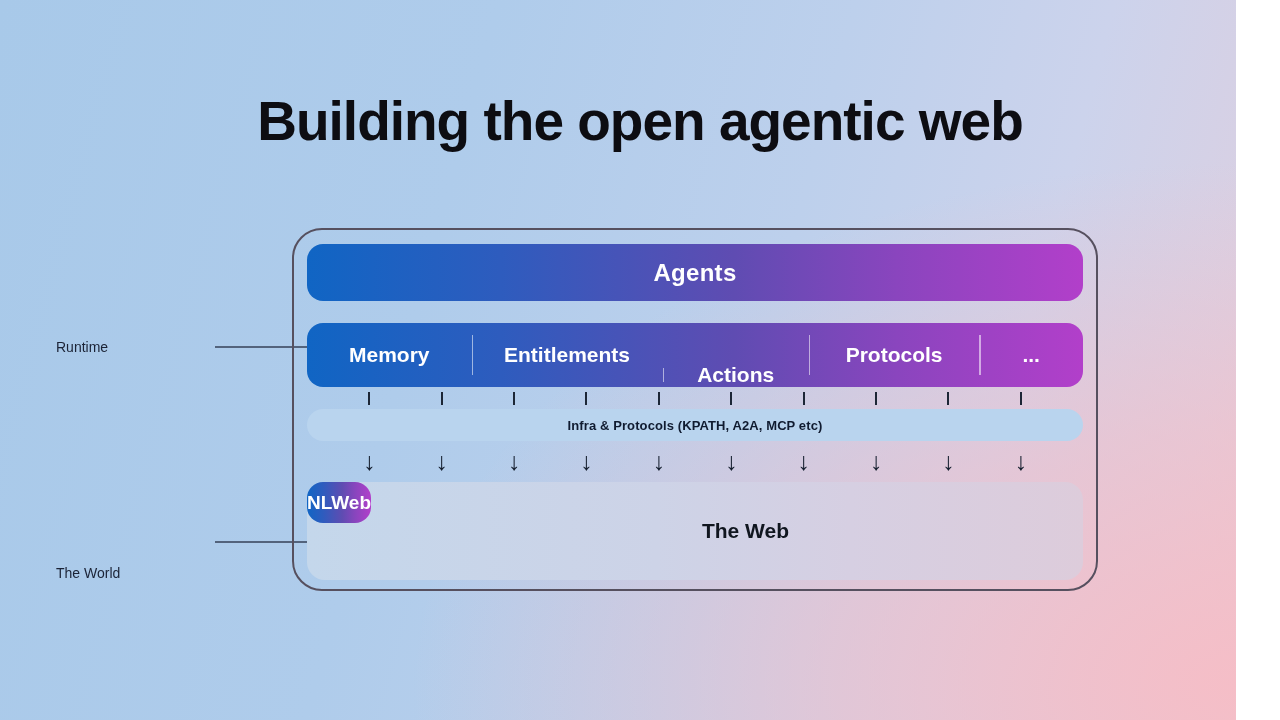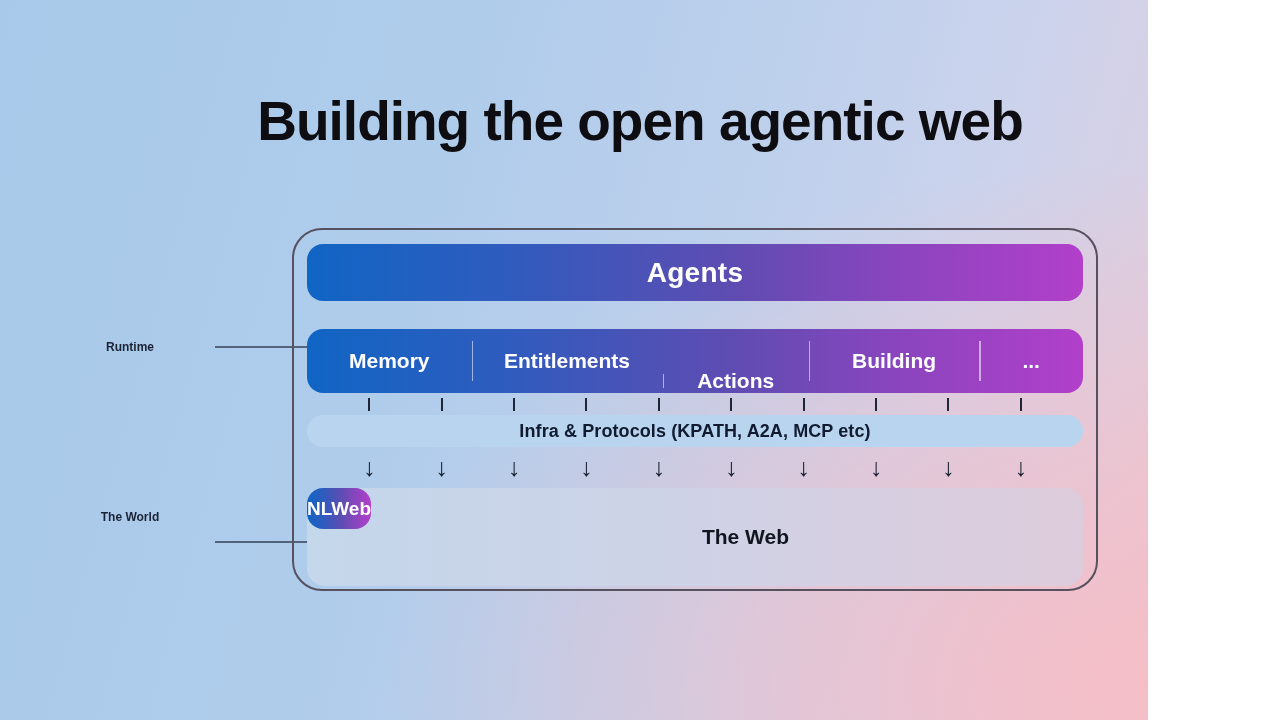--- a/index.html
+++ b/index.html
@@ -1,80 +1,80 @@
 <!DOCTYPE html>
 <html><head>
 <meta charset="utf-8">
 <style>
   html,body{margin:0;padding:0;}
   body{
     width:1280px;height:720px;overflow:hidden;
     font-family:"Liberation Sans","DejaVu Sans",sans-serif;
   }
   .slide{
-    position:relative;width:1148px;height:720px;
+    position:relative;width:1236px;height:720px;
     background:
       radial-gradient(115% 125% at 100% 95%, rgba(246,189,198,0.95) 0%, rgba(246,189,198,0.55) 28%, rgba(246,189,198,0) 58%),
       linear-gradient(105deg,#a8c9e9 0%,#afcceb 35%,#bdd0ec 60%,#ccd3ec 78%,#d9d0e3 92%,#e4cdd9 100%);
   }
   .title{
     position:absolute;top:90px;left:0;width:1280px;margin:0;
     text-align:center;font-size:55px;font-weight:700;letter-spacing:-1px;
     color:#0d0d12;line-height:1.15;
   }
   
   .frame{
     position:absolute;left:292px;top:228px;width:806px;height:363px;
     box-sizing:border-box;border:2px solid #56505f;border-radius:30px;
     padding:14px 13px 0 13px;display:flex;flex-direction:column;
   }
   .grad-bar{
     background:linear-gradient(90deg,#1065c4 0%,#2e5cbe 25%,#5f4cb2 55%,#8a45be 76%,#b23fca 100%);
     border-radius:16px;color:#ffffff;display:flex;align-items:center;justify-content:center;
   }
-  .agents{height:57px;margin-bottom:28px;font-size:28px;font-weight:700;letter-spacing:.3px;}
+  .agents{height:57px;margin-bottom:22px;font-size:24px;font-weight:700;letter-spacing:.3px;}
   .runtime-bar{height:64px;display:flex;align-items:stretch;justify-content:center;font-size:21px;font-weight:700;}
   .runtime-cell{position:relative;display:flex;align-items:center;justify-content:center;}
   .runtime-cell:not(:first-child)::before{
     content:"";position:absolute;left:0;top:19%;bottom:19%;width:1.5px;
     background:rgba(255,255,255,0.55);
   }
   .runtime-cell:nth-child(1){flex:1.62;}
   .runtime-cell:nth-child(2){flex:1.88;align-items:center;}
   .runtime-cell:nth-child(3){flex:1.44;margin-top:40px;}
   .runtime-cell:nth-child(4){flex:1.68;}
   .runtime-cell:nth-child(5){flex:1.02;}
   .ticks{height:22px;display:flex;justify-content:space-around;align-items:center;padding:0 26px;}
   .tick{width:2px;height:13px;background:#1c2636;}
   .infra{
     height:32px;background:#b9d4ee;border-radius:16px;
     display:flex;align-items:center;justify-content:center;
-    font-size:18px;font-weight:700;color:#101b30;letter-spacing:.1px;text-align:center;
+    font-size:13px;font-weight:700;color:#101b30;letter-spacing:.1px;text-align:center;
   }
   .arrows{height:41px;display:flex;justify-content:space-around;align-items:center;padding:0 26px;}
   .arrow{font-size:25px;color:#141e2e;font-weight:600;line-height:1;}
   .web-group{
     position:relative;height:98px;border-radius:18px;
     background:linear-gradient(90deg,#c4d7eb 0%,#cdd3e7 45%,#d6cfe2 70%,#ddccdb 100%);
     display:flex;flex-direction:row;
   }
   .nlweb{height:41px;font-size:19px;font-weight:700;}
   .web-text{
     flex:1;display:flex;align-items:center;justify-content:center;
     font-size:21px;font-weight:700;color:#10161f;margin-left:37px;
   }
   
   .side-label{
-    position:absolute;width:148px;text-align:center;left:56px;
-    font-size:12px;font-weight:700;color:#1b2336;line-height:20px;
+    position:absolute;width:148px;text-align:left;left:56px;
+    font-size:14px;font-weight:400;color:#1b2336;line-height:20px;
   }
   .side-line{position:absolute;height:1.5px;background:#53637c;left:215px;width:92px;}
   .runtime-label{top:337px;}
   .runtime-line{top:346px;}
-  .world-label{top:507px;}
+  .world-label{top:563px;}
   .world-line{top:541px;}
 </style>
 </head>
 <body>
 
 <div class="slide">
 
   <h1 class="title">Building the open agentic web</h1>
 
   <div class="side-label runtime-label">Runtime</div>
@@ -93,21 +93,21 @@
         <div class="runtime-cell">
           <span>Memory</span>
         </div>
         <div class="runtime-cell">
           <span>Entitlements</span>
         </div>
         <div class="runtime-cell">
           <span>Actions</span>
         </div>
         <div class="runtime-cell">
-          <span>Building</span>
+          <span>Protocols</span>
         </div>
         <div class="runtime-cell">
           <span>...</span>
         </div>
       </div>
 
     <div class="ticks" id="ticks">
         <div class="tick"></div>
         <div class="tick"></div>
         <div class="tick"></div>

